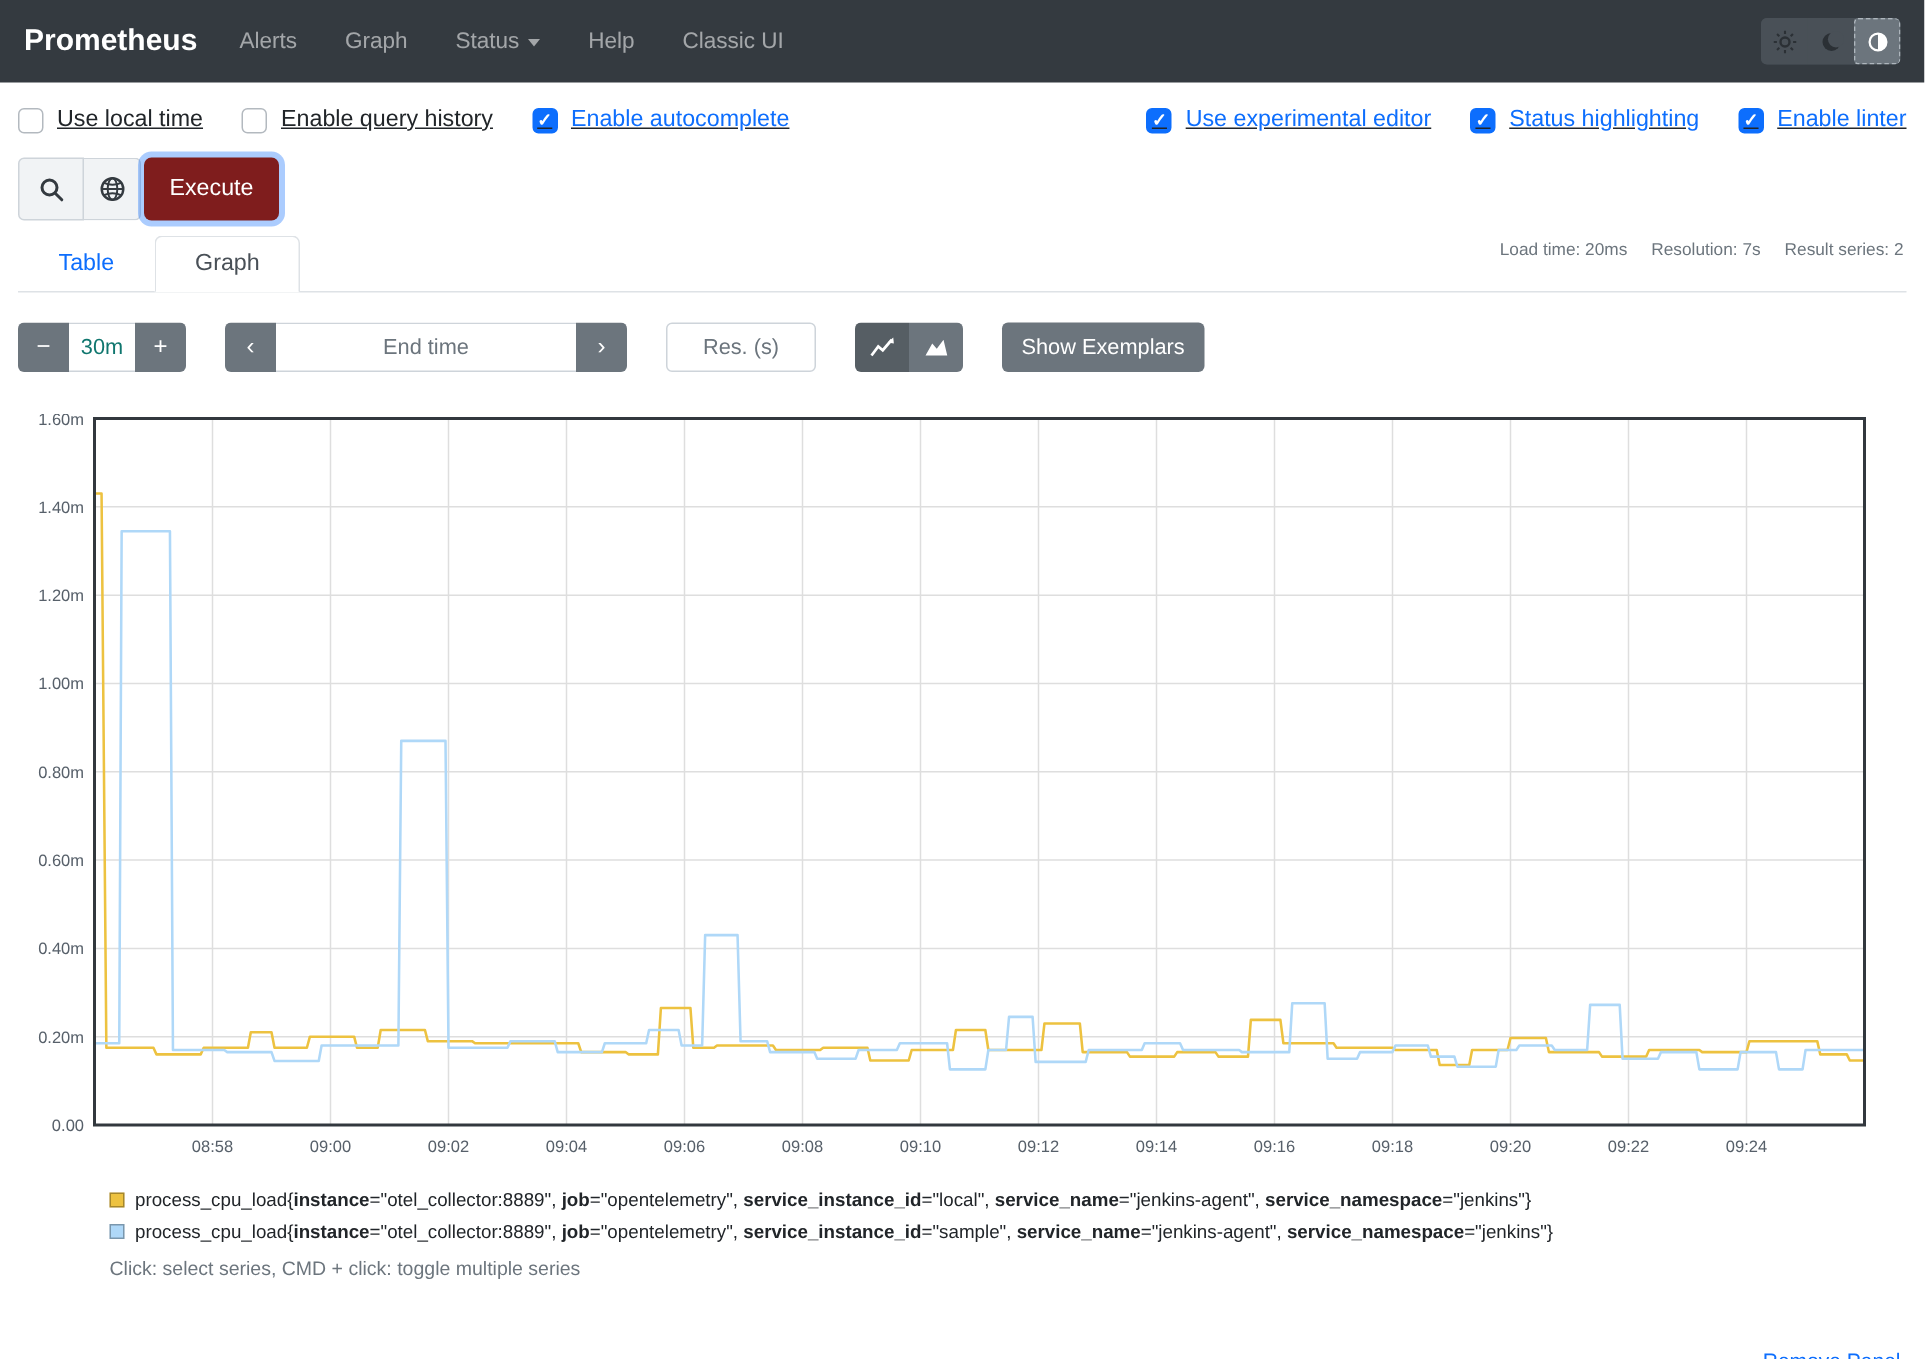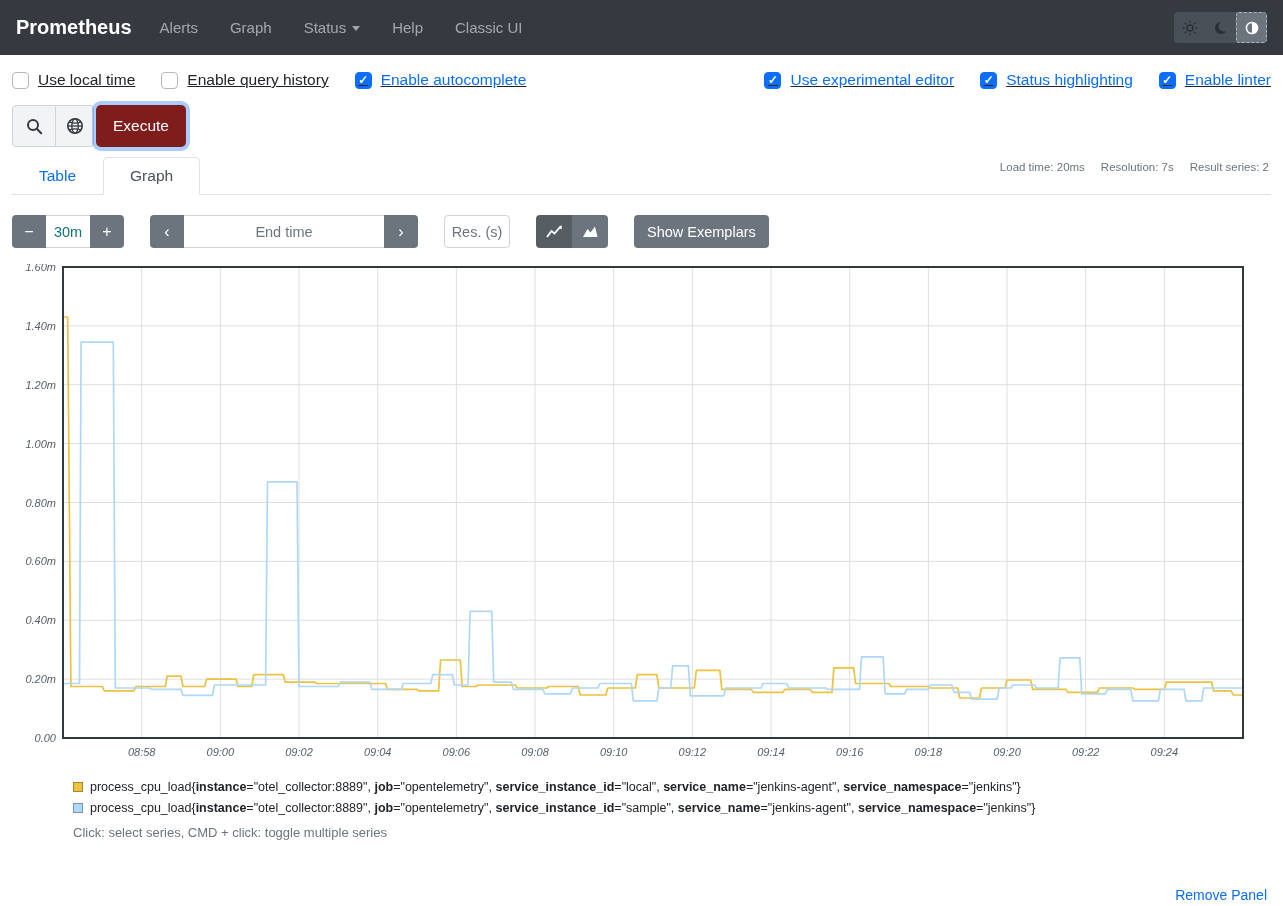--- a/index.html
+++ b/index.html
@@ -40,29 +40,29 @@
   .tab.active { color:#495057; background:#fff; border-color:#dee2e6 #dee2e6 #fff; }
 
   
   .controls { display:flex; align-items:center; gap:26px; margin:20px 12px 0 12px; }
   .btn-gray { background:#6c757d; color:#fff; border:none; font-size:16px; cursor:pointer; height:33px; display:flex; align-items:center; justify-content:center; }
   .grp { display:flex; height:33px; border-radius:4px; overflow:hidden; }
   .grp .btn-gray { width:34px; }
   .range-input { width:44px; text-align:center; border:1px solid #ced4da; border-left:none; border-right:none; font-size:14.5px; color:#0f766e; outline:none; }
   .endtime-input { width:200px; text-align:center; border:1px solid #ced4da; border-left:none; border-right:none; font-size:14.5px; outline:none; }
   .endtime-input::placeholder, .res-input::placeholder, .range-input::placeholder { color:#6c757d; }
-  .res-input { width:66px; height:33px; border:1px solid #ced4da; border-radius:4px; text-align:center; font-size:14.5px; outline:none; }
+  .res-input { width:100px; height:33px; border:1px solid #ced4da; border-radius:4px; text-align:center; font-size:14.5px; outline:none; }
   .charttype-grp { display:flex; height:33px; border-radius:4px; overflow:hidden; }
   .charttype-btn { width:36px; border:none; cursor:pointer; display:flex; align-items:center; justify-content:center; }
   .charttype-btn.active { background:#565e64; }
   .charttype-btn.inactive { background:#6c757d; }
   .exemplars-btn { padding:0 13px; border-radius:4px; font-size:14.5px; }
 
   
-  .chart-wrap { margin:16px 12px 0 12px;font-style:italic; }
+  .chart-wrap { margin:28px 12px 0 12px; }
 
   
   .legend { margin:14px 12px 0 73px; }
   .legend-item { display:flex; align-items:center; margin-bottom:7px; cursor:pointer; }
   .swatch { width:10px; height:10px; border:1px solid rgba(0,0,0,.3); margin-right:7px; flex:none; }
   .legend-text { font-size:12.5px; color:#212529; white-space:nowrap; }
   .legend-text b { font-weight:bold; }
   .legend-hint { margin:10px 12px 0 73px; font-size:13px; color:#6c757d; }
 
   .panel-footer { text-align:right; margin:46px 16px 10px 0; }

